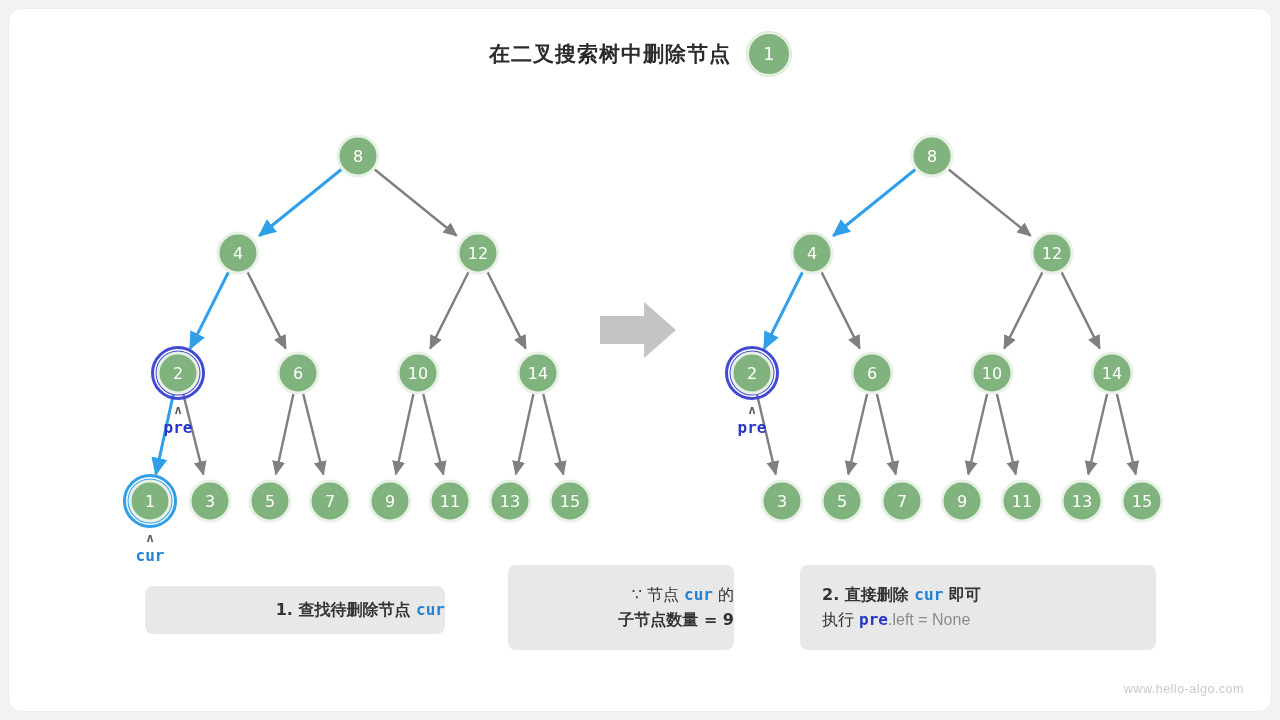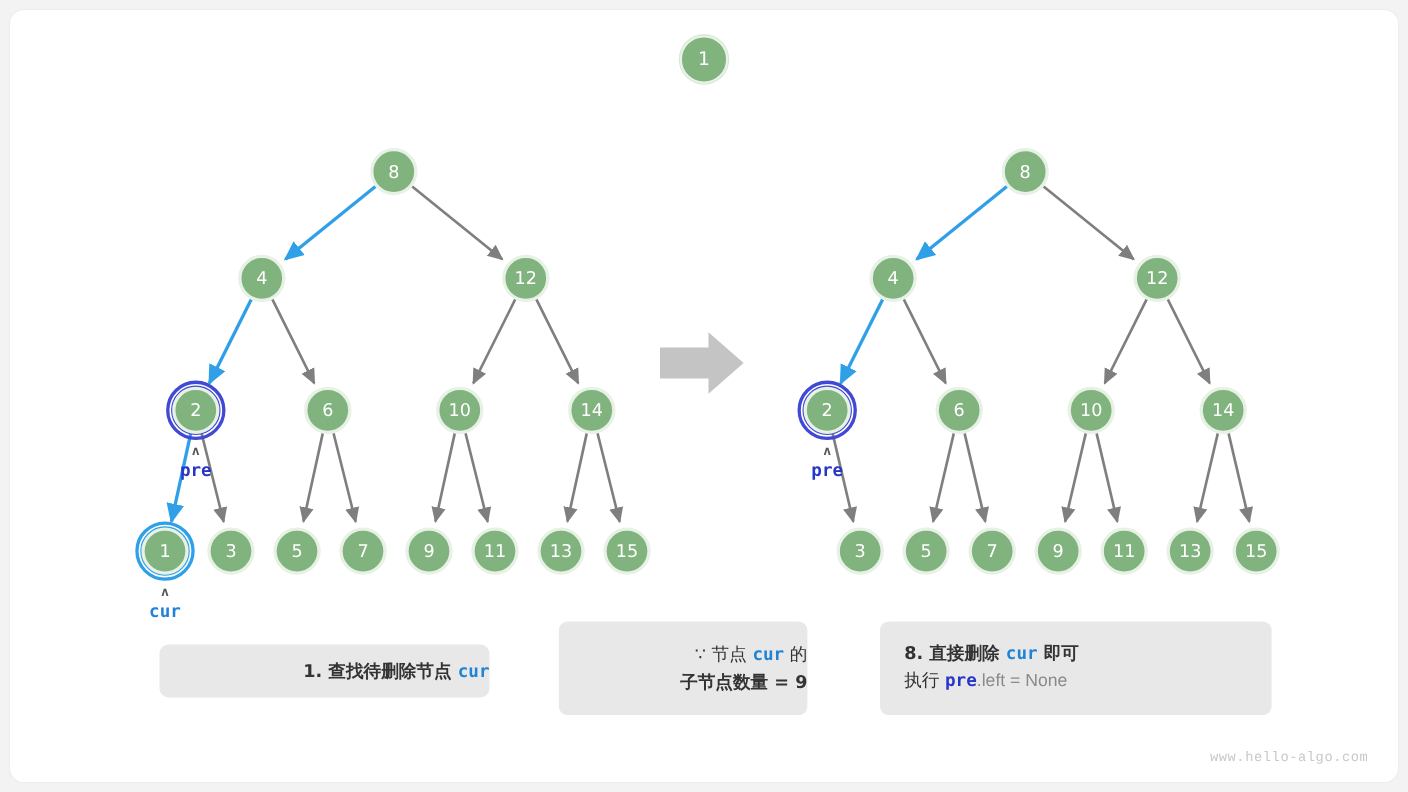--- a/index.html
+++ b/index.html
@@ -122,33 +122,34 @@
     align-items: flex-start;
     justify-content: center;
     padding-left: 22px;
     font-size: 16px;
   }
   
   .watermark {
     position: absolute;
     right: 36px;
     bottom: 24px;
-    font-family: Liberation Mono, monospace;
+    font-family: Liberation Sans, sans-serif;
     font-size: 12.5px;
     color: #c9c9c9;
     letter-spacing: 0.5px;
   }
 </style>
 </head>
 <body>
 
 <div id="figure">
   <div class="card"></div>
 
   <div class="title-row">
+    <span class="title-text">在二叉搜索树中删除节点</span>
     <span class="title-badge">1</span>
   </div>
 
   <svg id="trees" viewBox="0 0 1280 720" xmlns="http://www.w3.org/2000/svg">
     <defs>
       <marker id="ah-gray" markerWidth="7" markerHeight="7" refX="5.4" refY="3.1" orient="auto" markerUnits="strokeWidth">
         <path d="M0,0.4 L6,3.1 L0,5.8 z" fill="#7f7f7f"></path>
       </marker>
       <marker id="ah-blue" markerWidth="7" markerHeight="7" refX="5.4" refY="3.1" orient="auto" markerUnits="strokeWidth">
         <path d="M0,0.4 L6,3.1 L0,5.8 z" fill="#2fa0e8"></path>
@@ -358,18 +359,18 @@
   <div class="caption" id="caption-left">
     <span class="cap-line"><span>1. 查找待删除节点 </span><span class="kw-cur">cur</span></span>
   </div>
 
   <div class="caption" id="caption-mid">
     <span class="cap-line"><span>∵ 节点 </span><span class="kw-cur">cur</span><span> 的</span></span>
     <span class="cap-line b">子节点数量 = 9</span>
   </div>
 
   <div class="caption" id="caption-right">
-    <span class="cap-line b"><span>8. 直接删除 </span><span class="kw-cur">cur</span><span> 即可</span></span>
+    <span class="cap-line b"><span>2. 直接删除 </span><span class="kw-cur">cur</span><span> 即可</span></span>
     <span class="cap-line"><span>执行 </span><span class="kw-pre">pre</span><span class="code-dim">.left = None</span></span>
   </div>
 
   <div class="watermark">www.hello-algo.com</div>
 </div>
 
 </body></html>

